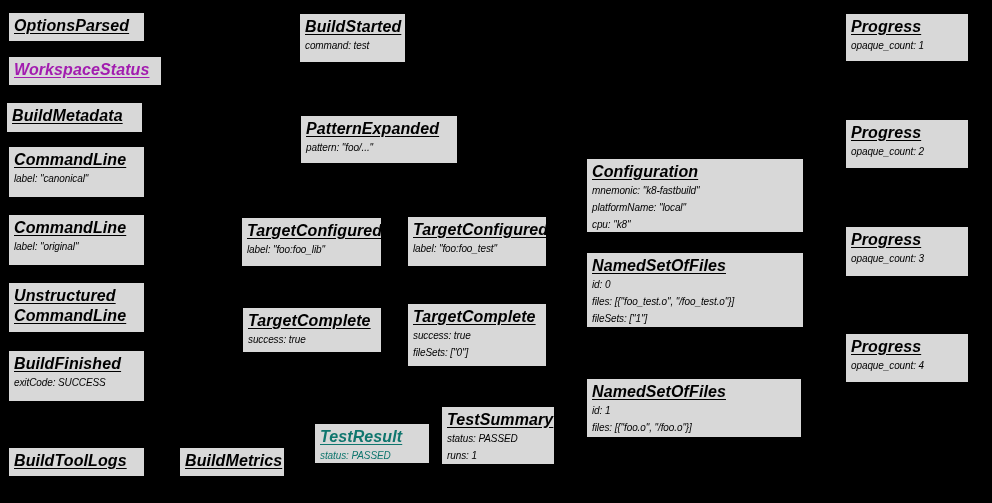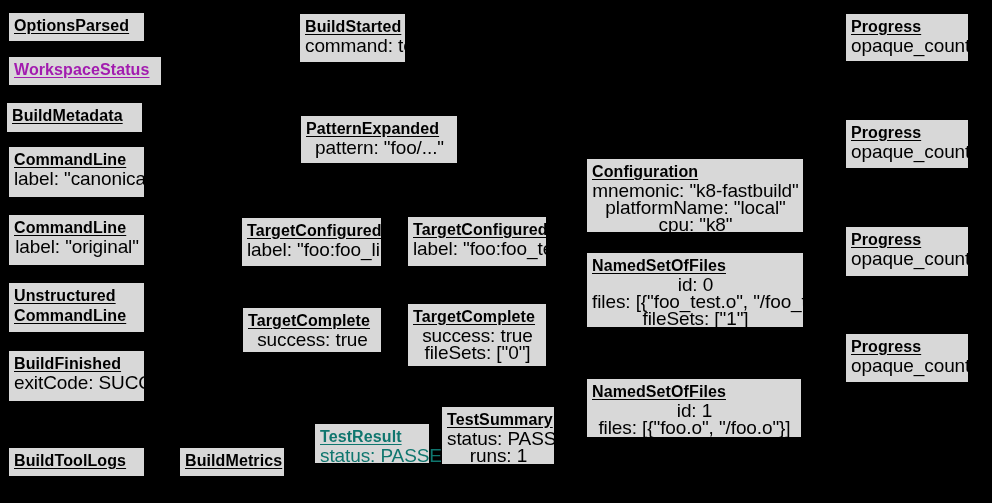--- a/index.html
+++ b/index.html
@@ -12,45 +12,45 @@
     background: #000000;
     font-family: "Liberation Sans", sans-serif;
     position: relative;
     overflow: hidden;
   }
   #canvas {
     position: absolute;
     left: 0; top: 0;
     width: 992px;
     height: 503px;
+    font-style: italic;
   }
   .node {
     position: absolute;
     box-sizing: border-box;
     background: #d8d8d8;
     border: 1px solid #000000;
     color: #000000;
     padding: 3px 4px 2px 5px;
     overflow: visible;
   }
   .node-title {
     font-size: 16px;
     font-weight: bold;
     line-height: 20px;
     text-decoration: underline;
     text-underline-offset: 2px;
     white-space: pre-line;
     letter-spacing: 0.1px;
   }
   .node-detail {
-    font-size: 19px;
+    font-size: 10px;
     line-height: 17px;
     white-space: pre;
     letter-spacing: -0.1px;
-    text-align: center;
   }
 </style>
 </head>
 <body>
 
 <div id="canvas" style="background: rgb(0, 0, 0);">
     <div class="node" style="left: 8px; top: 12px; width: 137px; height: 30px; background: rgb(216, 216, 216); border-color: rgb(0, 0, 0); color: rgb(0, 0, 0);">
       <div class="node-title">OptionsParsed</div>
     </div>
     <div class="node" style="left: 8px; top: 56px; width: 154px; height: 30px; background: rgb(216, 216, 216); border-color: rgb(0, 0, 0); color: #a21caf;">

